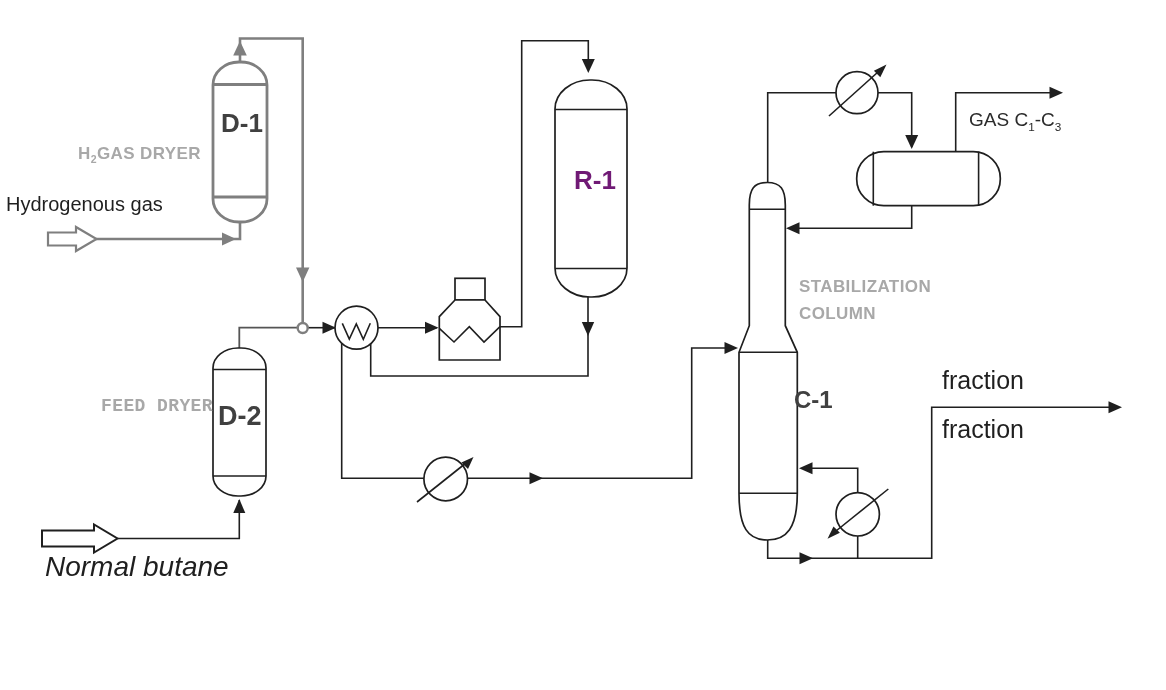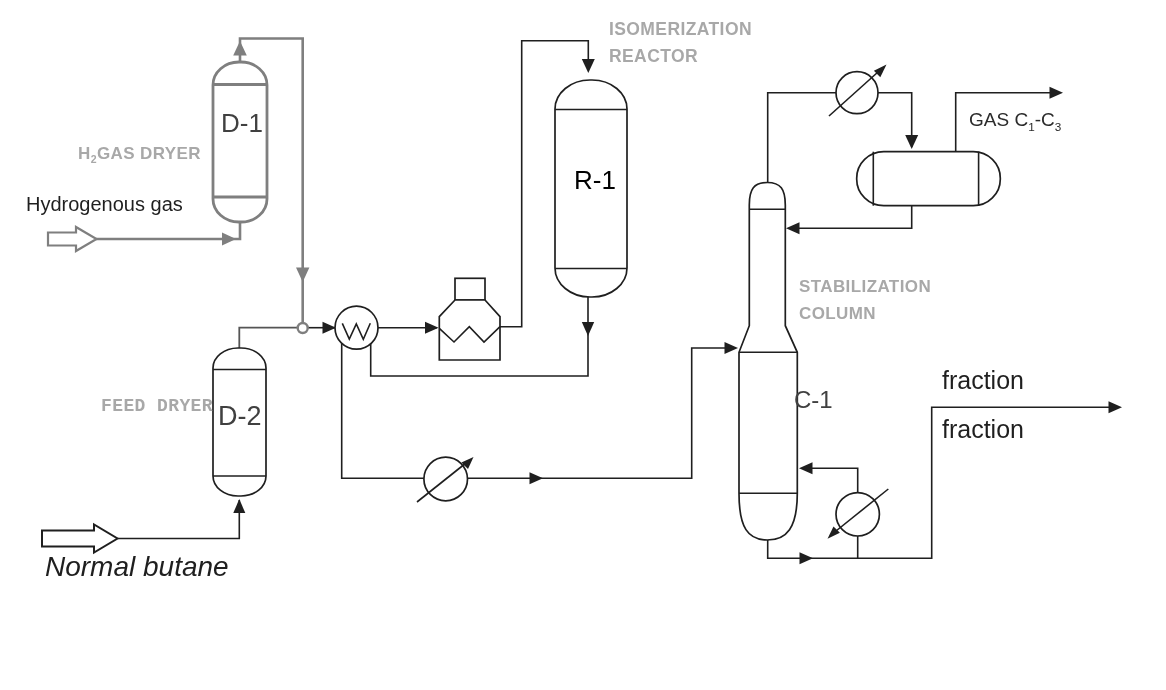--- a/index.html
+++ b/index.html
@@ -3,21 +3,21 @@
 <meta charset="utf-8">
 <style>
   html,body{margin:0;padding:0;background:#ffffff;}
   .stage{
     position:relative;width:1166px;height:690px;background:#ffffff;
     font-family:"Liberation Sans","DejaVu Sans",sans-serif;overflow:hidden;
   }
   .stage svg{position:absolute;left:0;top:0;}
   .lbl{position:absolute;white-space:nowrap;color:#1f1f1f;line-height:1.15;}
   .lbl.gray{color:#a8a8a8;font-weight:bold;letter-spacing:0.4px;}
-  .lbl.tag{color:#404040;}
+  .lbl.tag{color:#404040;font-weight:bold;}
   .lbl sub{font-size:0.62em;line-height:0;}
   
   .gv{stroke:#7f7f7f;stroke-width:2.8;fill:#ffffff;}  
   .gp{stroke:#7f7f7f;stroke-width:2.6;fill:none;}     
   .gl{stroke:#7f7f7f;stroke-width:2.8;fill:none;}
   .ga{fill:#7f7f7f;stroke:none;}                      
   .gb{stroke:#7f7f7f;stroke-width:2.2;fill:#ffffff;}  
   .bv{stroke:#1f1f1f;stroke-width:1.7;fill:#ffffff;}  
   .bp{stroke:#1f1f1f;stroke-width:1.6;fill:none;}     
   .dp{stroke:#555555;stroke-width:1.8;fill:none;}     
@@ -145,34 +145,30 @@
       <line class="bl" x1="888.3" y1="489" x2="836" y2="531"></line>
       <polygon class="ba" points="827.5,538.8 839.9,532.8 833.5,526.4"></polygon>
     </g>
   </g>
 </svg>
 
   <div class="lbl gray" style="left:78px;top:102px;font-size:17px;margin-top:42px;"><span>H</span><sub>2</sub><span>GAS DRYER</span></div>
 
   <div class="lbl tag" style="left:221px;top:109px;font-size:26px;">D-1</div>
 
-  <div class="lbl" style="left:6px;top:193px;font-size:20px;margin-left:20px;">Hydrogenous gas</div>
+  <div class="lbl" style="left:6px;top:193px;font-size:20px;">Hydrogenous gas</div>
 
   <div class="lbl gray" style="left:101px;top:396px;font-size:18px;font-family:Liberation Mono, monospace;">FEED DRYER</div>
 
   <div class="lbl tag" style="left:218px;top:401px;font-size:27px;">D-2</div>
 
   <div class="lbl" style="left:45px;top:551px;font-size:28px;font-style:italic;">Normal butane</div>
 
-  <div class="lbl gray" style="left:609px;top:16px;font-size:17.5px;line-height:27px;">
-    <div>ISOMERIZATION</div>
-    <div>REACTOR</div>
-  </div>
 
-  <div class="lbl tag" style="left:574px;top:166px;font-size:26px;color:#000000;">R-1</div>
+  <div class="lbl tag" style="left:574px;top:166px;font-size:26px;color:#701a75;">R-1</div>
 
   <div class="lbl gray" style="left:799px;top:273px;font-size:17px;line-height:27px;">
     <div>STABILIZATION</div>
     <div>COLUMN</div>
   </div>
 
   <div class="lbl tag" style="left:746px;top:386px;font-size:24px;margin-left:48px;">C-1</div>
 
   <div class="lbl" style="left:969px;top:109px;font-size:19px;color:#2b2b2b;"><span>GAS C</span><sub>1</sub><span>-C</span><sub>3</sub></div>
 

